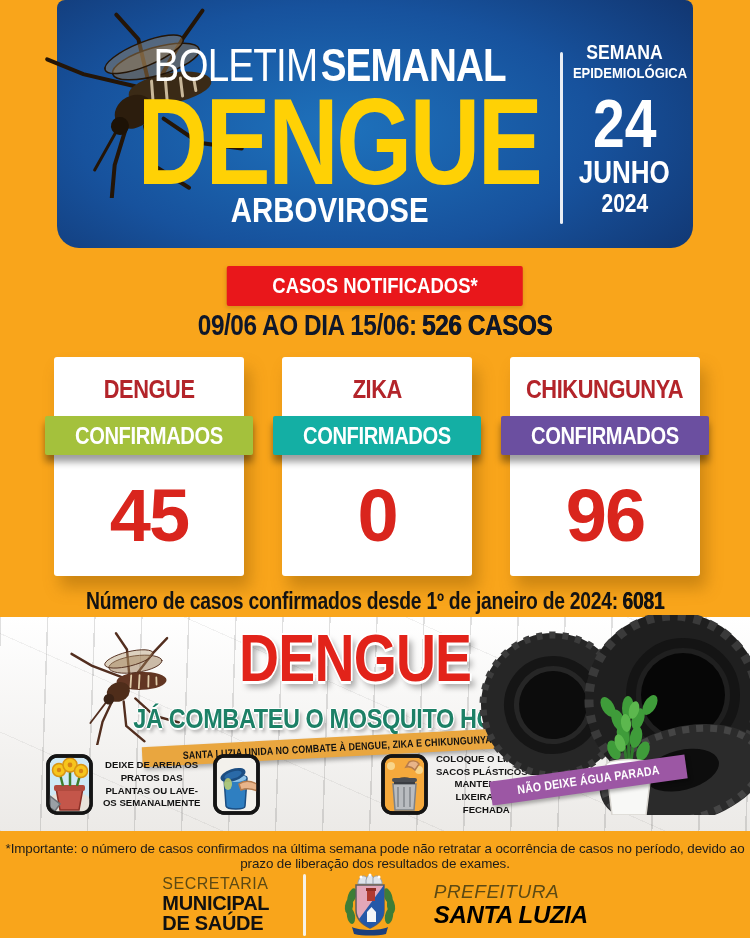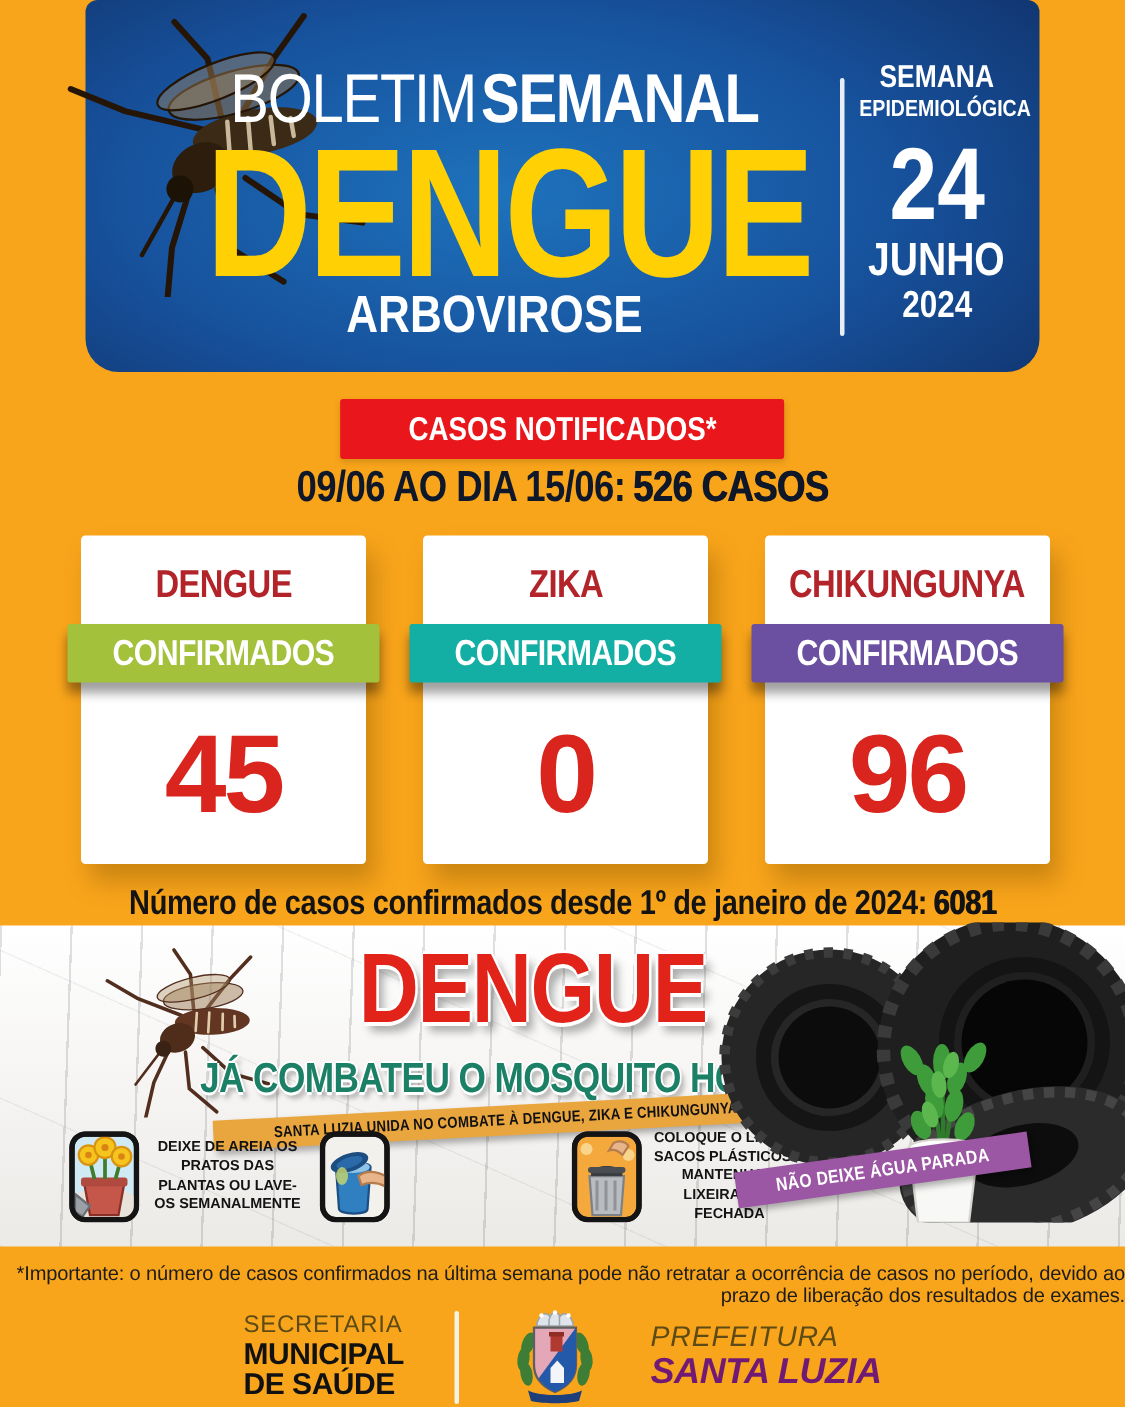--- a/index.html
+++ b/index.html
@@ -71,32 +71,32 @@
   .tips { position:absolute; left:46px; top:136px; width:492px; display:flex; gap:10px; }
   .tip { flex:1; display:flex; align-items:center; gap:7px; }
   .tip-icon { flex:0 0 47px; width:47px; height:61px; }
   .tip-text { color:#131313; font-size:9.6px; font-weight:700; line-height:1.32; text-align:center; letter-spacing:0; }
   .tires { position:absolute; right:0; top:-2px; width:272px; height:200px; }
   .purple-ribbon { position:absolute; left:490px; top:151px; background:#9C57A4; color:#fff;
                    font-size:12.5px; font-weight:700; padding:5px 13px; transform:rotate(-8deg);
                    box-shadow:2px 3px 4px rgba(0,0,0,0.3); letter-spacing:0.3px; white-space:nowrap; }
 
   
-  .disclaimer { position:absolute; top:841px; left:0; width:100%; text-align:right;
+  .disclaimer { position:absolute; top:841px; left:0; width:100%; text-align:center;
                 color:#1d1c1a; font-size:13.4px; font-weight:400; letter-spacing:-0.1px; }
   .footer { position:absolute; top:872px; left:0; width:100%; display:flex; justify-content:center;
             align-items:center; gap:34px; }
   .footer-sec { text-align:left; color:#111; line-height:1.04; }
   .sec-light { font-size:16px; font-weight:400; color:#5d4a14; letter-spacing:0.5px; }
   .sec-bold { font-size:20px; font-weight:700; letter-spacing:-0.3px; }
   .footer-divider { width:2.5px; height:62px; background:#f7f2e6; border-radius:2px; }
   .coat { width:60px; height:66px; }
   .footer-pref { text-align:left; line-height:1.05;font-style:italic; }
   .pref-light { font-size:19px; font-weight:400; color:#5d4a14; letter-spacing:0.5px; }
-  .pref-bold { font-size:24px; font-weight:700; color:#701a75; letter-spacing:-0.3px; }
+  .pref-bold { font-size:24px; font-weight:700; color:#000000; letter-spacing:-0.3px; }
 </style>
 </head>
 <body>
 
 <div class="page">
 
   <div class="banner">
     <svg class="banner-mosquito" viewBox="0 0 235 210">
       <g transform="rotate(-28 110 100)" stroke="#241507" fill="none" stroke-linecap="round">
 

